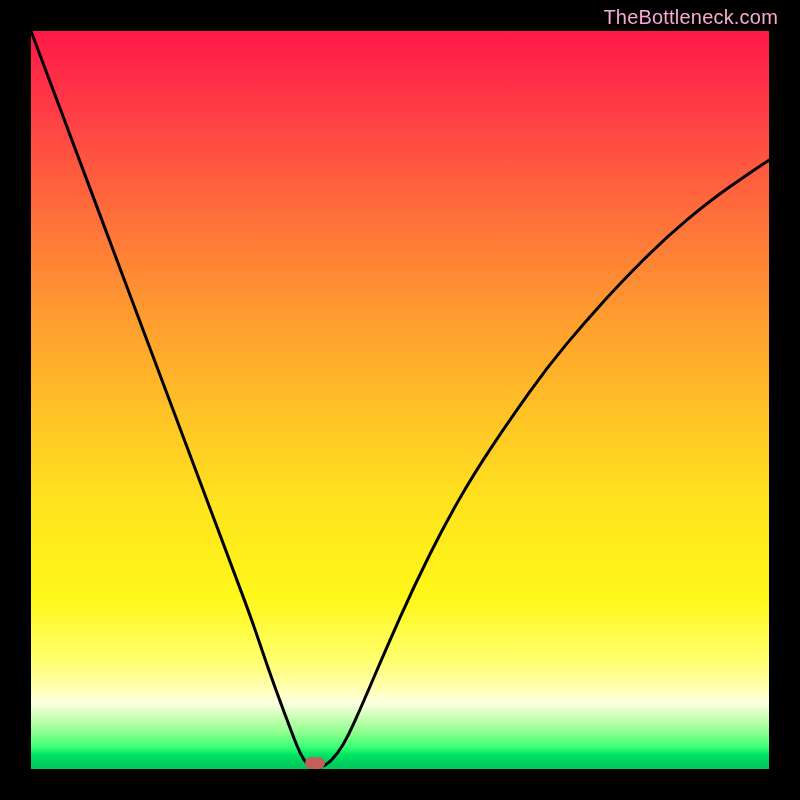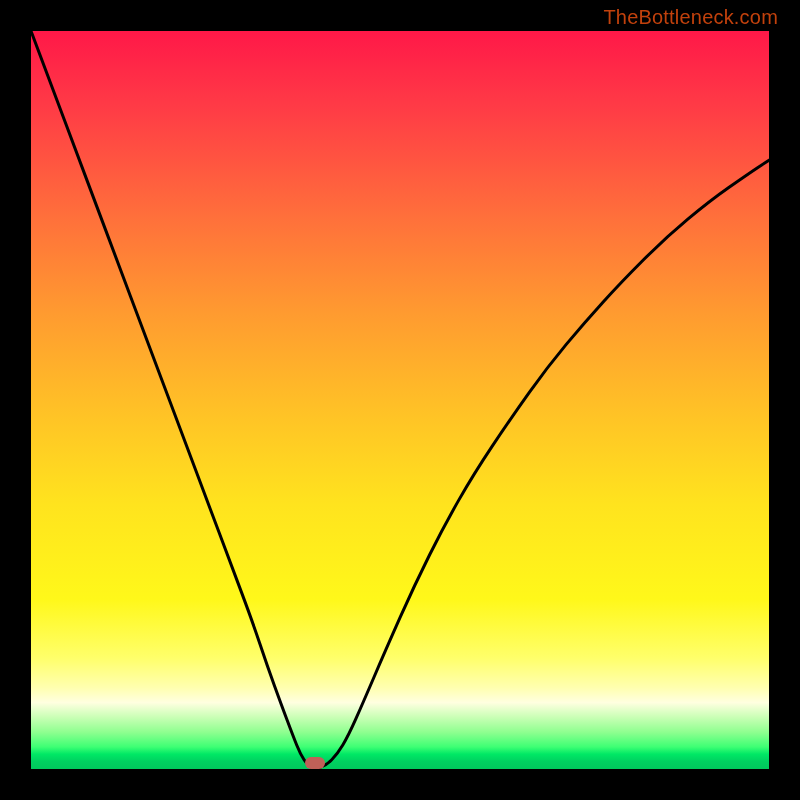--- a/index.html
+++ b/index.html
@@ -58,21 +58,21 @@
     height: 12px;
     border-radius: 6px;
     background: #c06058;
     transform: translate(-50%, -50%);
     pointer-events: none;
   }
   .watermark {
     position: absolute;
     top: 6px;
     right: 22px;
-    color: #c2410c;
+    color: #f9a8d4;
     font-size: 20px;
     font-weight: 400;
     letter-spacing: 0.2px;
     user-select: none;
   }
 </style>
 </head>
 <body>
 
 <div class="frame">

